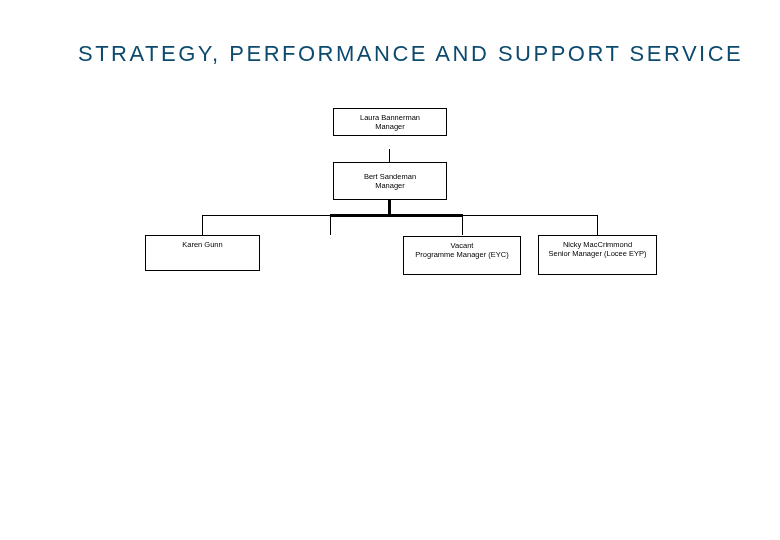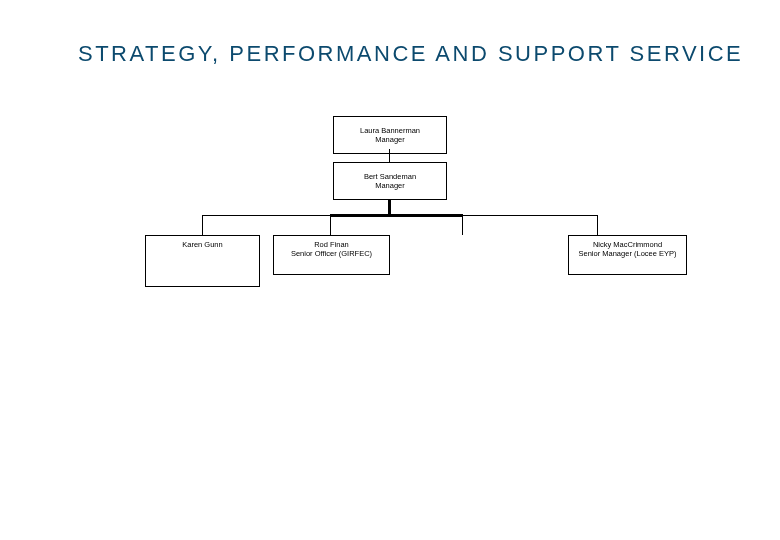--- a/index.html
+++ b/index.html
@@ -52,21 +52,21 @@
     background: #000000;
   }
 </style>
 </head>
 <body>
 
 <div id="page">
 
   <div class="title">STRATEGY, PERFORMANCE AND SUPPORT SERVICE</div>
 
-  <div class="node center-v" style="left:333px; top:116px; width:114px; height:38px;">
+  <div class="node center-v" style="left:333px; top:108px; width:114px; height:28px;">
     <span class="name">Laura Bannerman</span>
     <span class="role">Manager</span>
   </div>
 
   <div class="line" style="left:389px; top:149px; width:1px; height:13px;"></div>
 
   <div class="node center-v" style="left:333px; top:162px; width:114px; height:38px;align-items:center;">
     <span class="name">Bert Sandeman</span>
     <span class="role">Manager</span>
   </div>
@@ -74,28 +74,28 @@
   <div class="line" style="left:388px; top:200px; width:3px; height:15px;"></div>
 
   <div class="line" style="left:202px; top:215px; width:396px; height:1px;"></div>
   <div class="line" style="left:330px; top:214px; width:133px; height:3px;"></div>
 
   <div class="line" style="left:202px; top:215px; width:1px; height:20px;"></div>
   <div class="line" style="left:330px; top:215px; width:1px; height:20px;"></div>
   <div class="line" style="left:462px; top:215px; width:1px; height:20px;"></div>
   <div class="line" style="left:597px; top:215px; width:1px; height:20px;"></div>
 
-  <div class="node top-v" style="left:145px; top:235px; width:115px; height:52px;">
+  <div class="node top-v" style="left:145px; top:235px; width:115px; height:36px;">
     <span class="name">Karen Gunn</span>
   </div>
 
-  <div class="node top-v" style="left:273px; top:235px; width:117px; height:40px;">
-    <span class="name">Rod Finan</span>
-    <span class="role">Senior Officer (GIRFEC)</span>
+
+  <div class="node top-v" style="left:403px; top:236px; width:118px; height:39px;">
+    <span class="name">Vacant</span>
+    <span class="role">Programme Manager (EYC)</span>
   </div>
 
-
-  <div class="node top-v" style="left:568px; top:235px; width:119px; height:40px;">
+  <div class="node top-v" style="left:538px; top:235px; width:119px; height:40px;">
     <span class="name">Nicky MacCrimmond</span>
     <span class="role">Senior Manager (Locee EYP)</span>
   </div>
 
 </div>
 
 </body></html>

